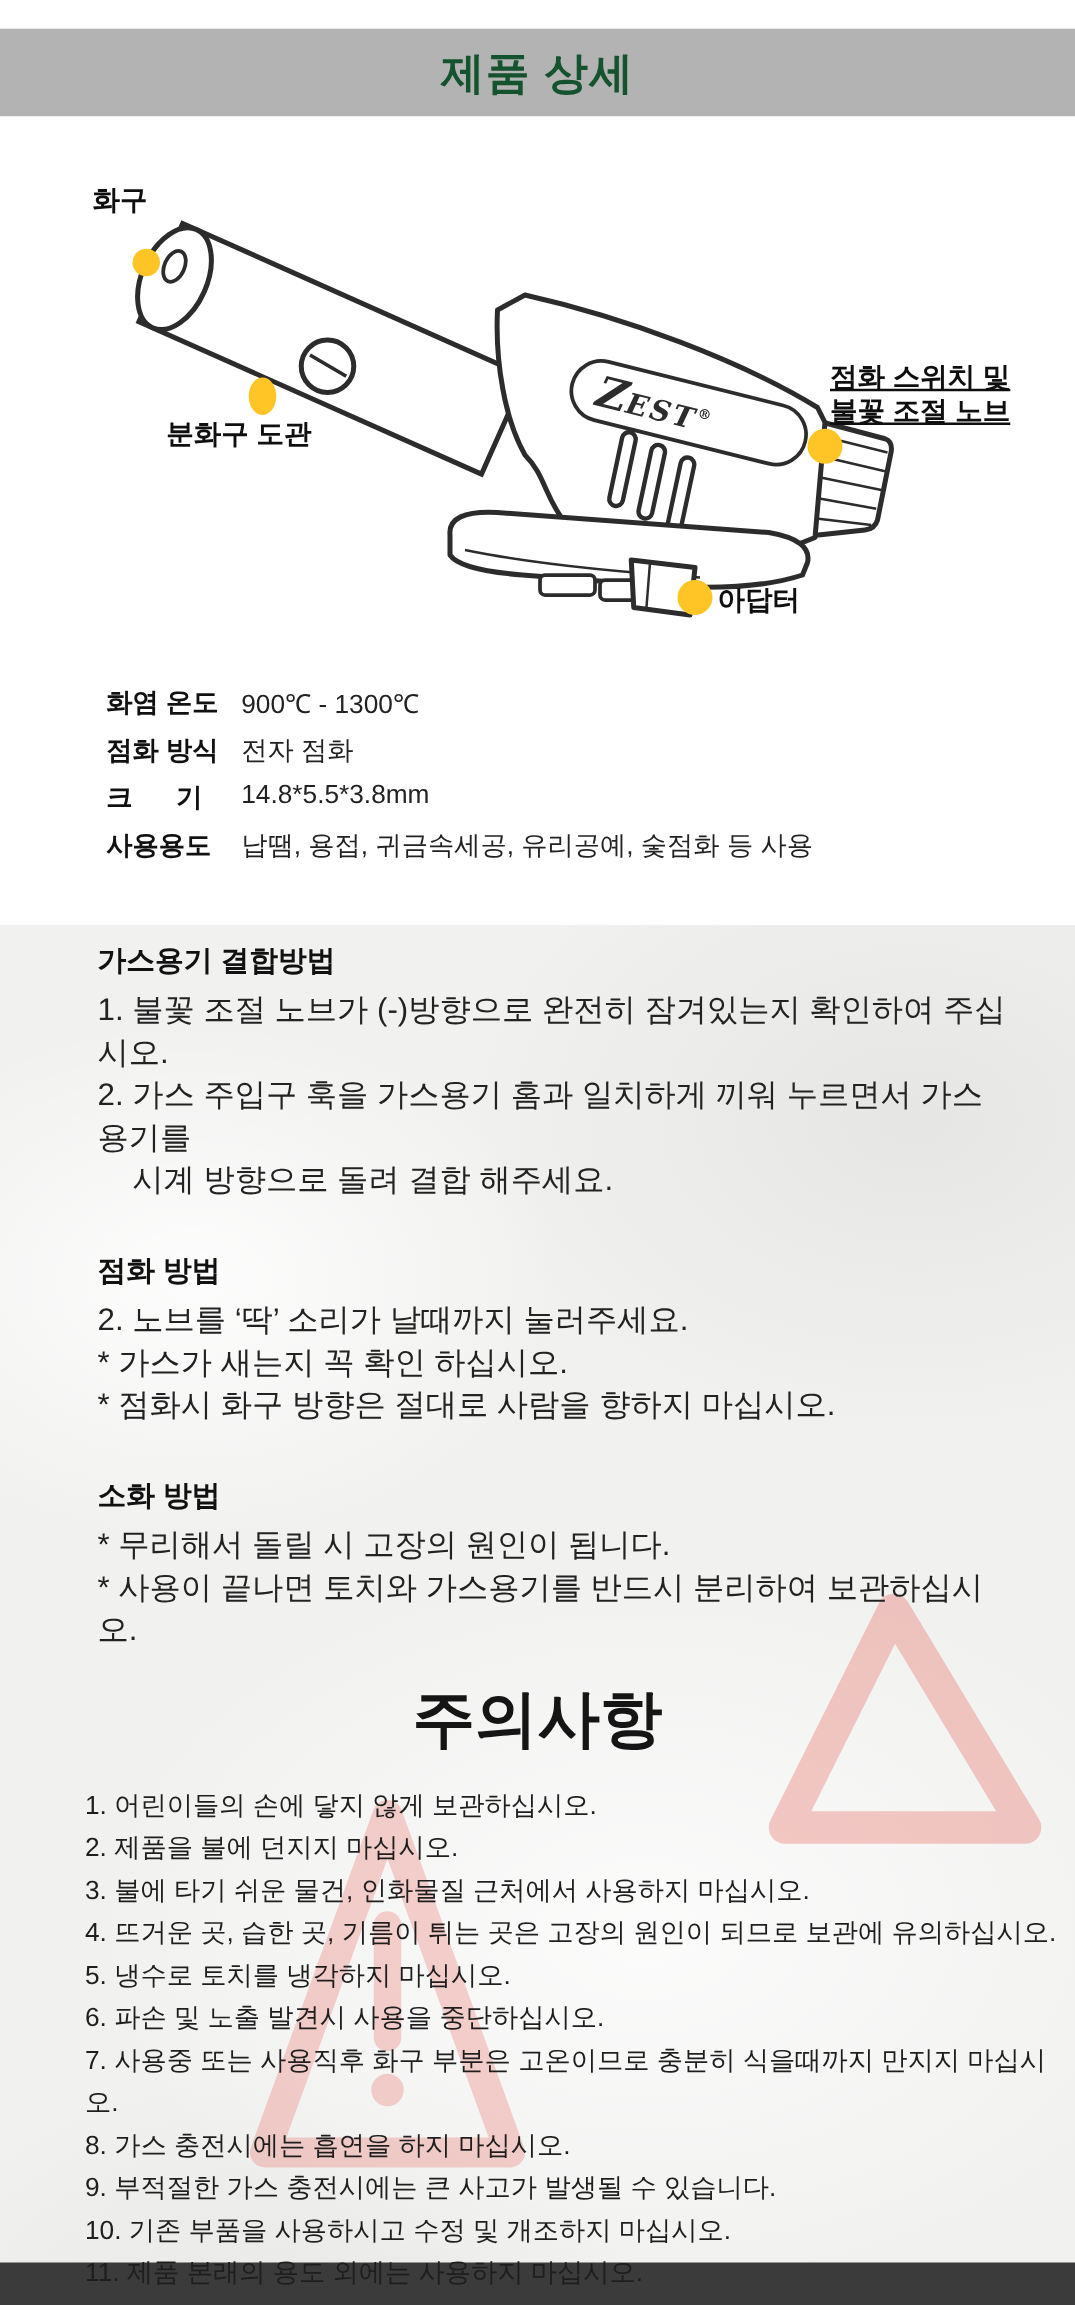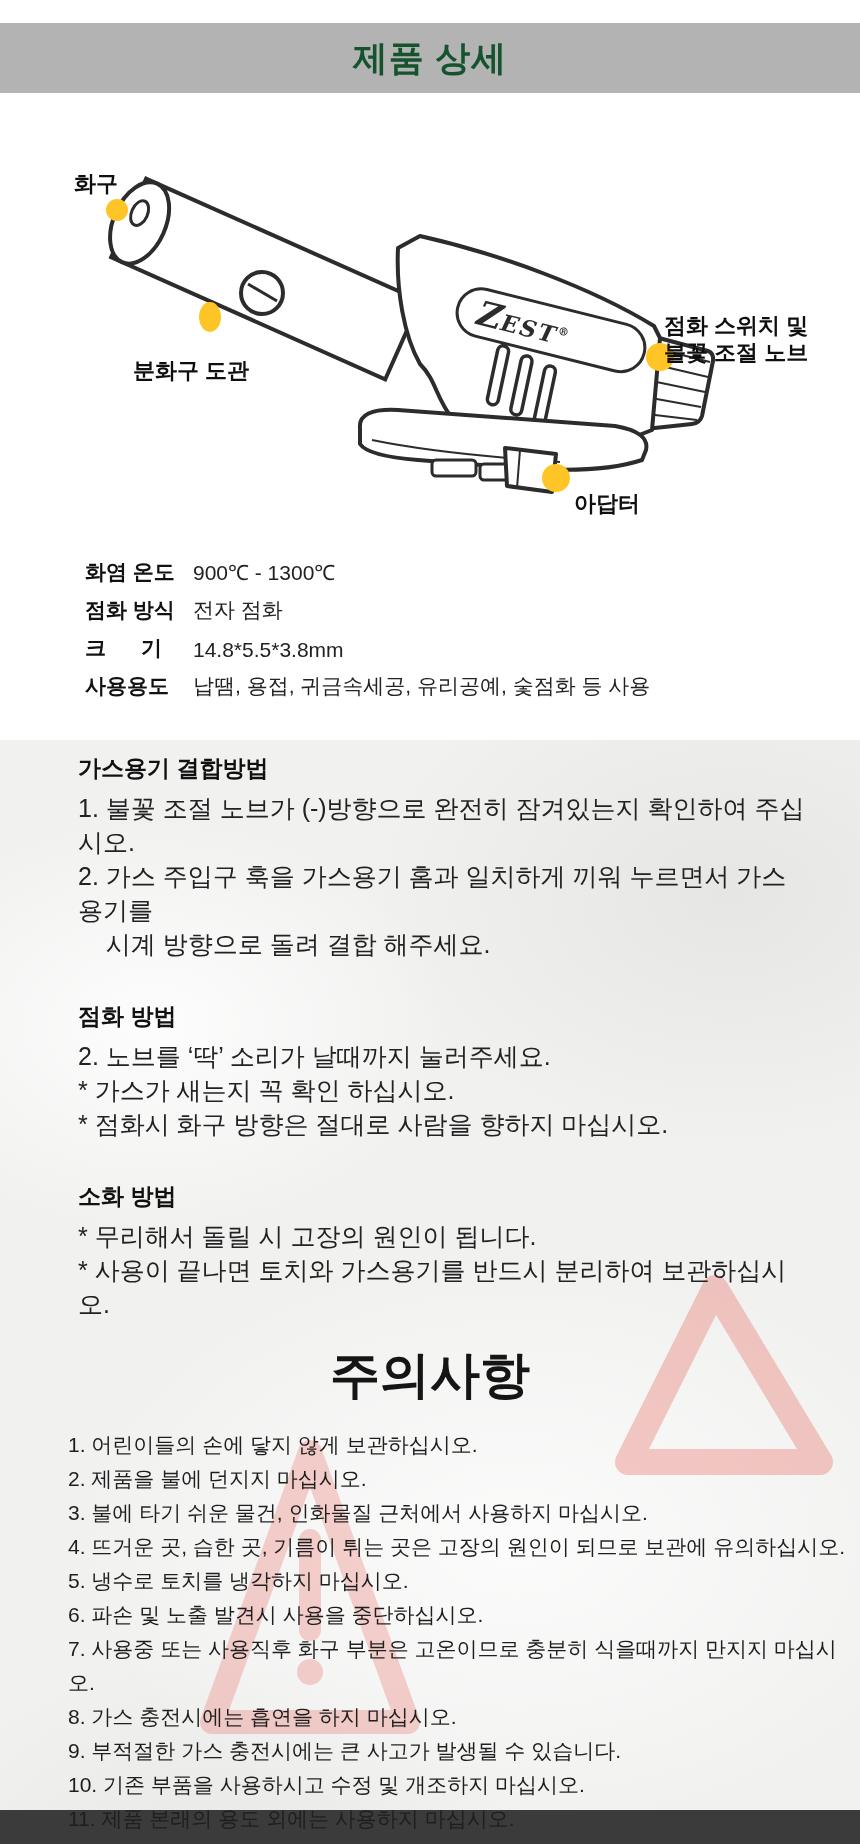--- a/index.html
+++ b/index.html
@@ -5,28 +5,28 @@
   html,body{margin:0;padding:0;background:#ffffff;}
   .page{position:relative;width:860px;height:1844px;background:#ffffff;overflow:hidden;
         font-family:"Liberation Sans",sans-serif;color:#1c1c1c;}
   
   .header-bar{position:absolute;left:0;top:23px;width:860px;height:70px;background:#b3b3b3;
               display:flex;align-items:center;justify-content:center;}
   .header-bar .title{color:#14532d;font-size:35px;font-weight:800;letter-spacing:1px;}
   
   .diagram{position:absolute;left:0;top:130px;width:860px;height:390px;}
   .diagram svg{position:absolute;left:0;top:0;}
-  .dlabel{position:absolute;font-size:22px;font-weight:800;color:#0f0f0f;line-height:27px;white-space:nowrap;margin-top:24px;}
+  .dlabel{position:absolute;font-size:22px;font-weight:800;color:#0f0f0f;line-height:27px;white-space:nowrap;}
   .lbl-burner{left:74px;top:16px;}
   .lbl-tube{left:133px;top:203px;}
-  .lbl-ignition{left:664px;top:158px;}
+  .lbl-ignition{left:664px;top:158px;text-decoration:underline;}
   .lbl-adapter{left:574px;top:336px;}
   
   .specs{position:absolute;left:85px;top:548px;width:700px;}
-  .spec-row{height:38px;display:flex;align-items:flex-end;font-size:21px;}
+  .spec-row{height:38px;display:flex;align-items:flex-start;font-size:21px;}
   .spec-label{font-weight:800;color:#111;white-space:pre;min-width:92px;}
   .spec-value{margin-left:16px;color:#222;font-weight:400;}
   
   .panel{position:absolute;left:0;top:740px;width:860px;height:1295px;background-color:#f1f1f0;
          background-image:
            radial-gradient(ellipse 420px 300px at 18% 22%, rgba(255,255,255,.85), transparent 70%),
            radial-gradient(ellipse 520px 360px at 85% 12%, rgba(219,219,217,.5), transparent 70%),
            radial-gradient(ellipse 640px 420px at 60% 62%, rgba(255,255,255,.75), transparent 70%),
            radial-gradient(ellipse 460px 320px at 25% 88%, rgba(221,221,219,.45), transparent 70%);}
   .watermarks{position:absolute;left:0;top:0;width:860px;height:1104px;pointer-events:none;}

